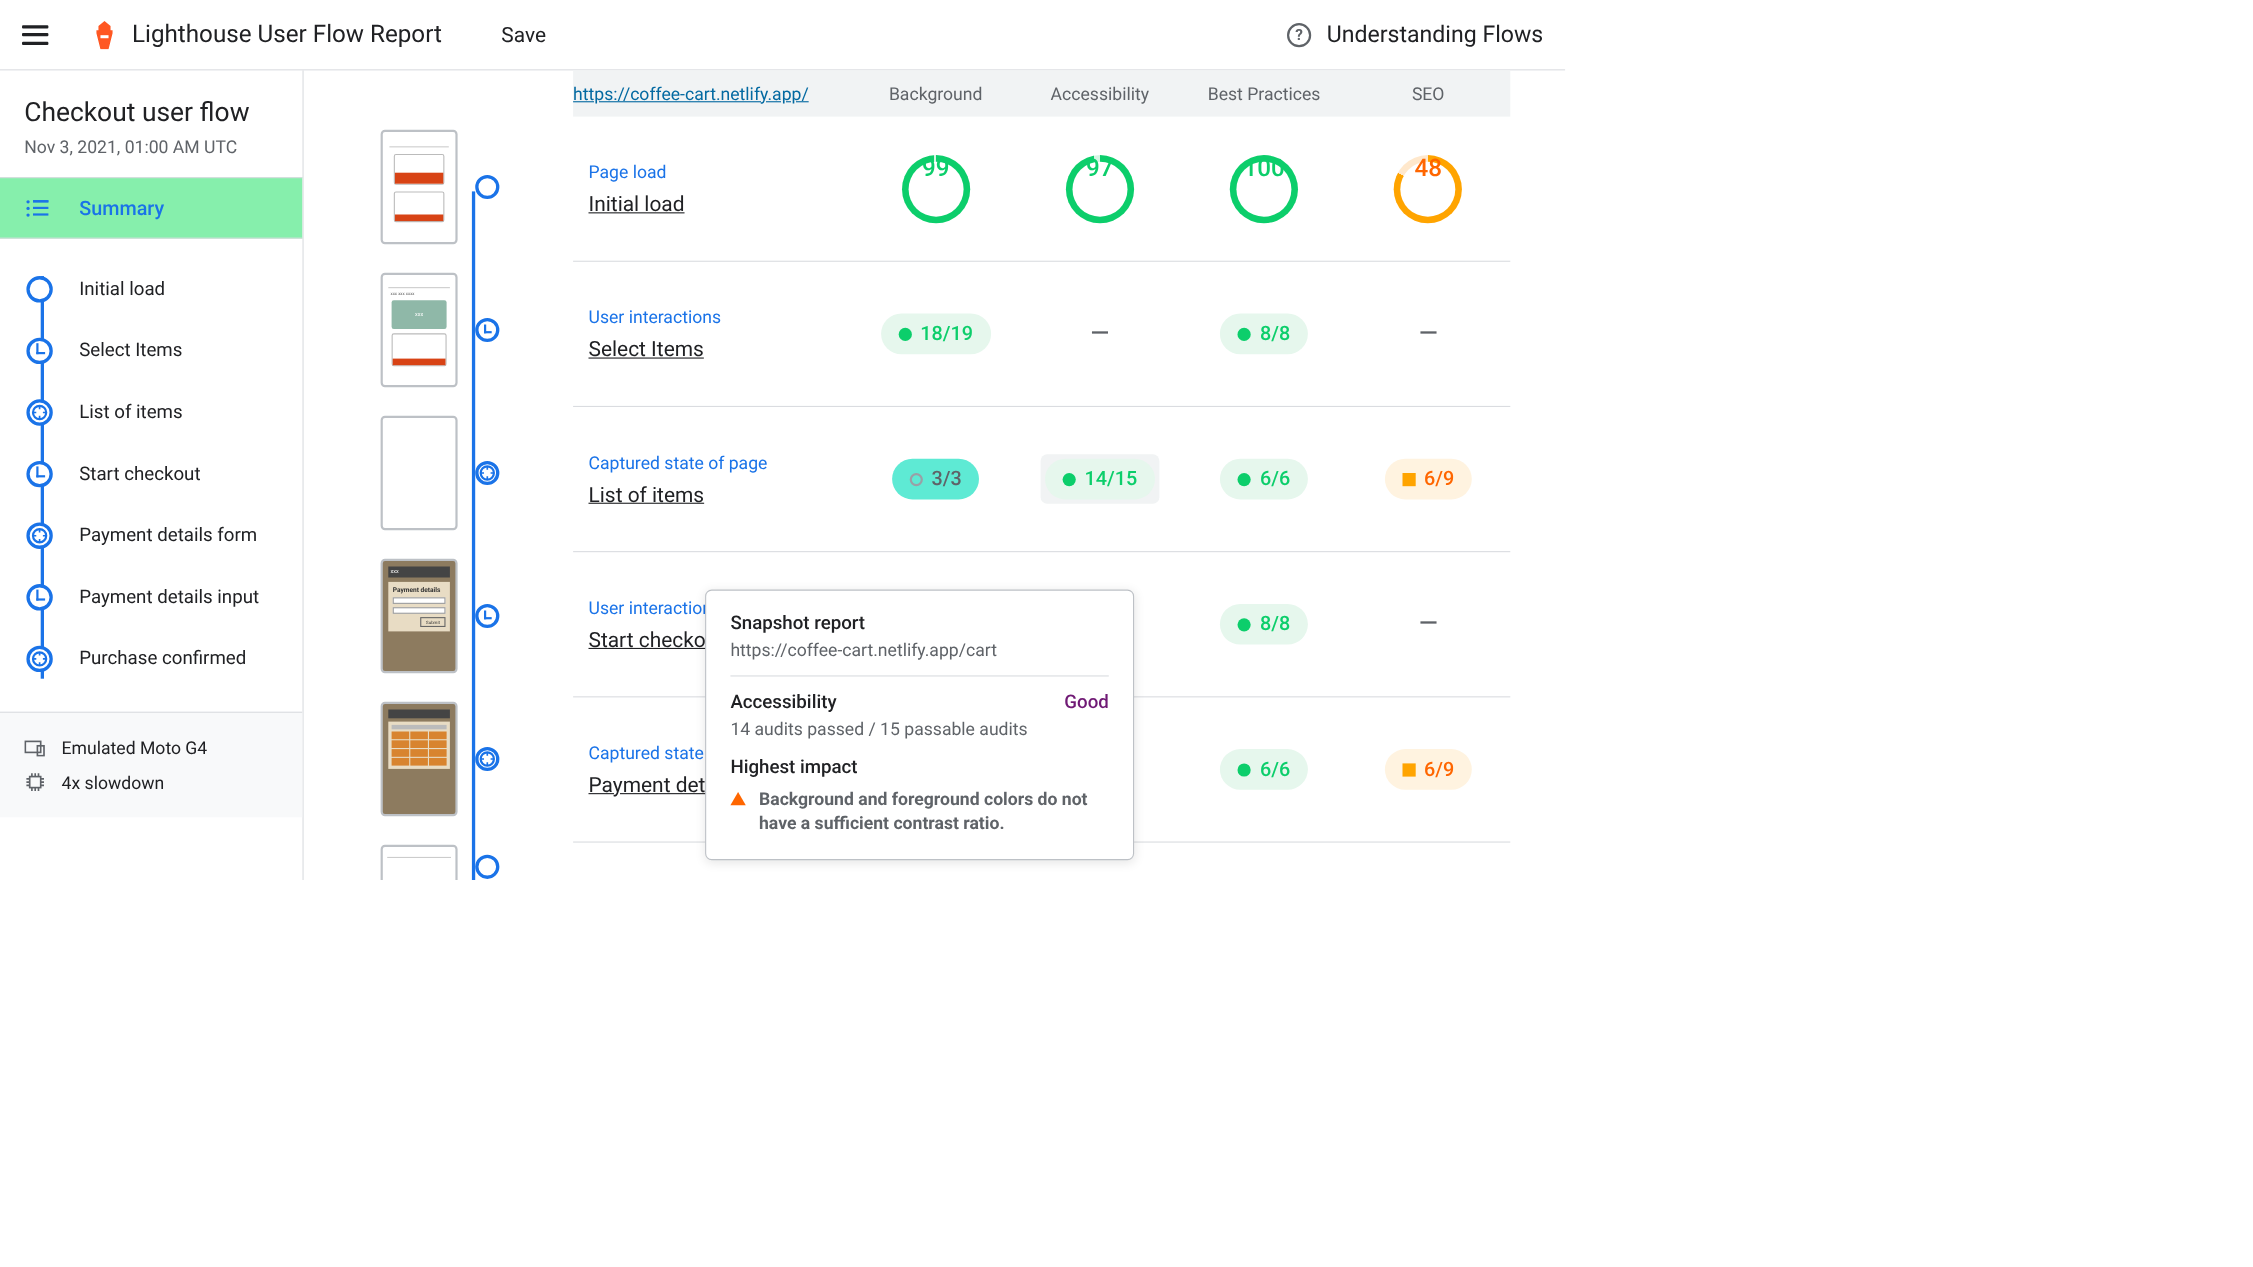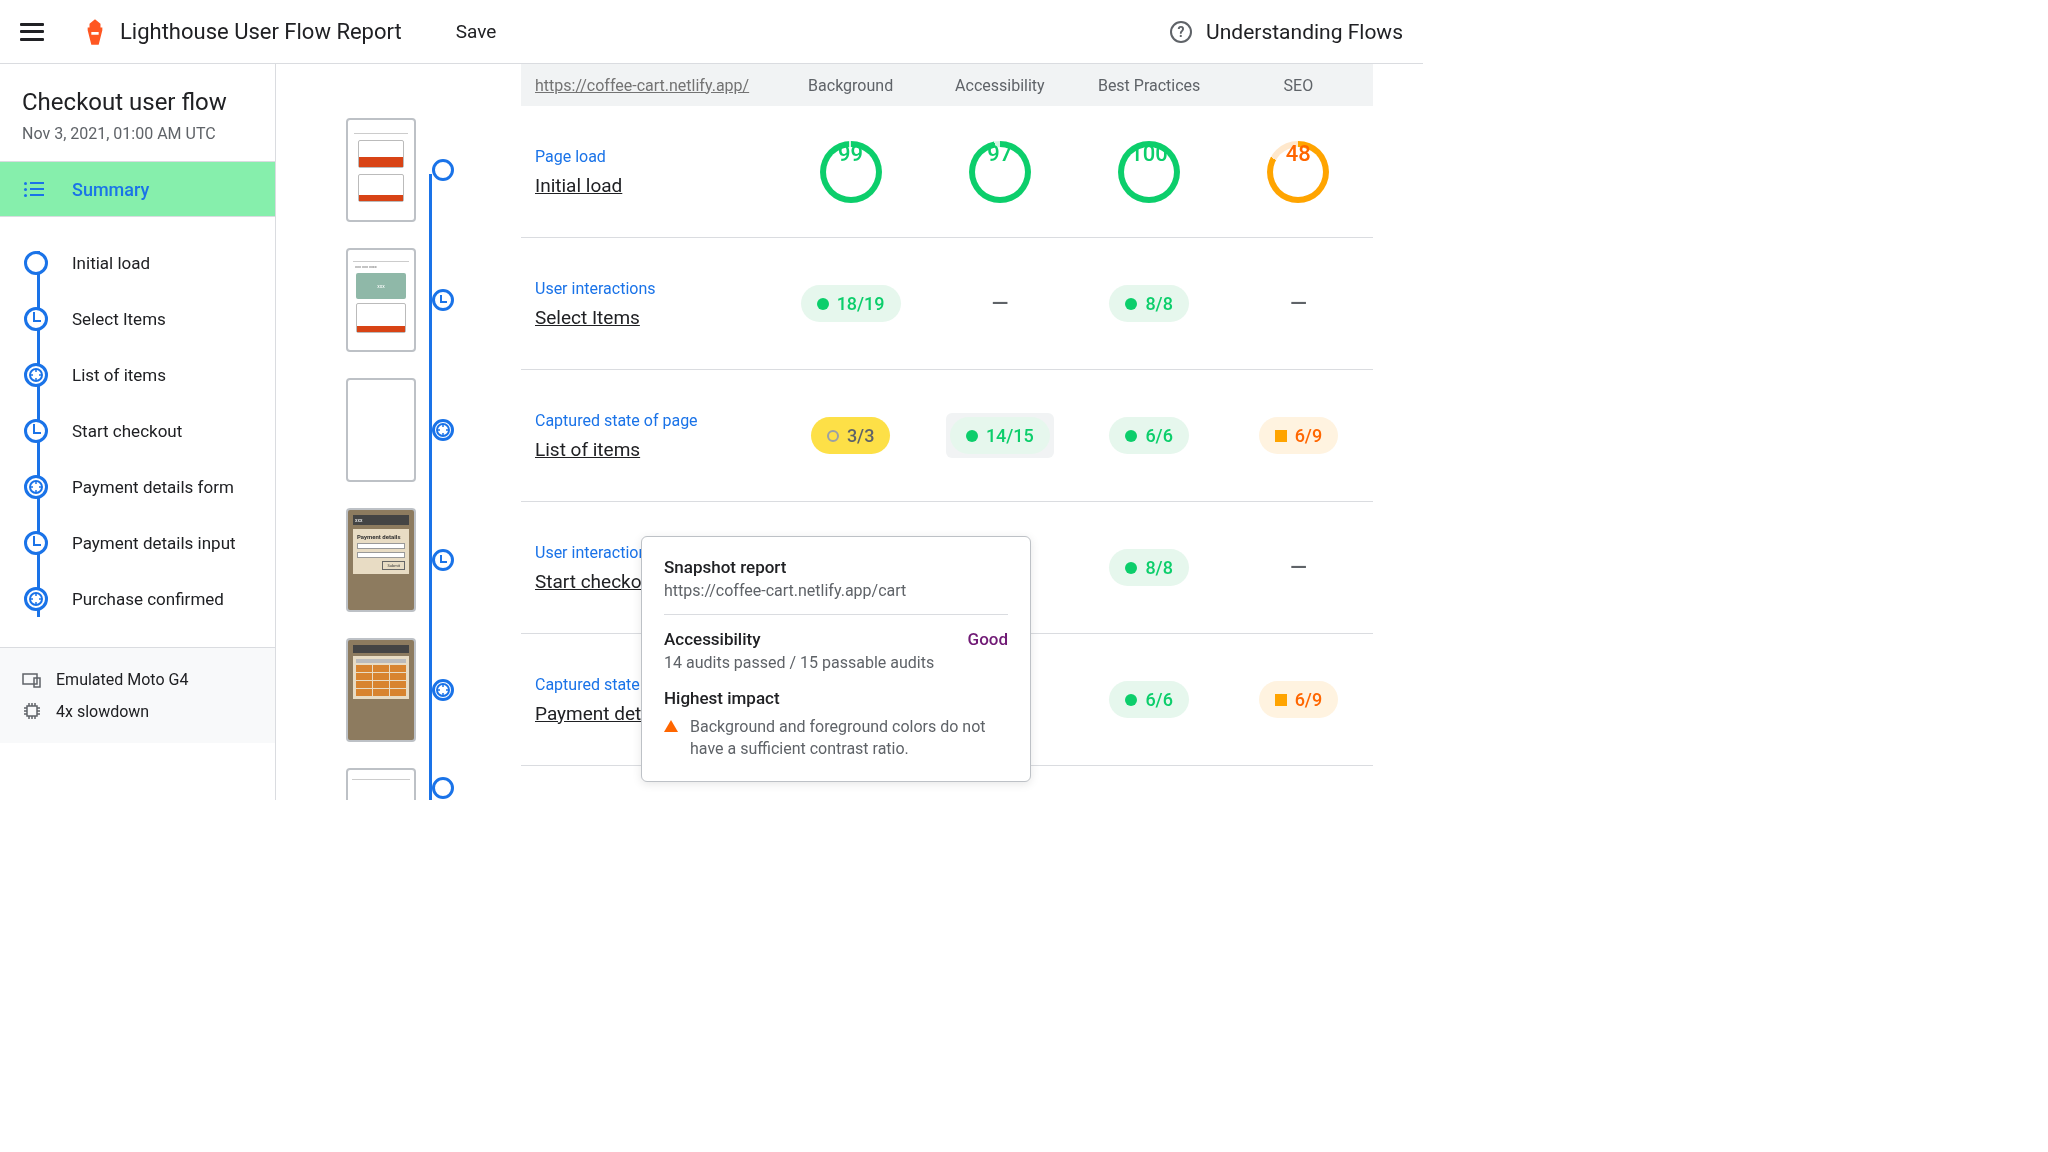--- a/index.html
+++ b/index.html
@@ -42,54 +42,54 @@
 .timeline-col { width: 245px; padding-top: 54px; position: relative; }
 .tl-line { position: absolute; left: 153px; top: 110px; bottom: 0; width: 3px; background: #1a73e8; }
 .tl-row { display: flex; align-items: center; margin-bottom: 26px; gap: 16px; padding-left: 70px; position: relative; }
 .thumb { width: 70px; height: 104px; border: 2px solid #bdc1c6; border-radius: 4px; background: #fff; position: relative; overflow: hidden; }
 .thumb.dark { background: #8d7b5f; }
 .tl-marker { width: 22px; height: 22px; border-radius: 50%; background: #fff; border: 3px solid #1a73e8; z-index: 1; display: flex; align-items: center; justify-content: center; }
 .tl-marker.clock::after { content: ''; width: 5px; height: 6px; border-left: 2px solid #1a73e8; border-bottom: 2px solid #1a73e8; position: relative; top: -1px; }
 
 .content-col { flex: 1; padding-right: 50px; position: relative; }
 .col-headers { display: flex; background: #f1f3f4; height: 42px; align-items: center; font-size: 16px; color: #5f6368; }
-.col-url { width: 255px; padding-left: 14px; text-decoration: underline; color: #737373; cursor: pointer; }
+.col-url { width: 255px; text-decoration: underline; color: #0369a1; cursor: pointer; }
 .col-h { flex: 1; text-align: center; }
 
 .flow-row { display: flex; align-items: center; border-bottom: 1px solid #dadce0; min-height: 132px; padding: 20px 0; }
 .row-label { width: 255px; padding-left: 14px; }
 .phase { color: #1a73e8; font-size: 16px; margin-bottom: 8px; }
 .row-title { font-size: 19px; text-decoration: underline; cursor: pointer; }
 .cell { flex: 1; display: flex; justify-content: center; }
 
 .gauge { width: 62px; height: 62px; border-radius: 50%; display: flex; align-items: flex-start; justify-content: center; font-size: 22px; font-weight: 500; position: relative; }
 .gauge-green { color: #0cce6b; background: conic-gradient(#0cce6b var(--p), #d4f5e3 0); }
 .gauge-orange { color: #ff6600; background: conic-gradient(#ffa400 var(--p), #ffe8cc 0); }
 .gauge::before { content: ''; position: absolute; inset: 6px; background: #fff; border-radius: 50%; }
 .gauge span { position: relative; z-index: 1; }
 
 .pill { padding: 8px 16px; border-radius: 20px; font-size: 18px; font-weight: 500; display: flex; align-items: center; gap: 8px; }
 .pill-green { background: #e6f7ed; color: #0cce6b; }
 .pill-orange { background: #fff3e0; color: #ff6600; }
-.pill-gray { background: #fde047; color: #5f6368; }
+.pill-gray { background: #5eead4; color: #5f6368; }
 .dot { width: 12px; height: 12px; border-radius: 50%; }
 .dot-green { background: #0cce6b; }
 .dot-gray { border: 2px solid #9aa0a6; background: none; }
 .sq-orange { width: 12px; height: 12px; background: #ffa400; }
 .dash { font-size: 22px; font-weight: 500; color: #5f6368; }
 
 .highlight-cell { background: #f1f3f4; border-radius: 6px; padding: 4px; }
 
 .tooltip { position: absolute; top: 472px; left: 120px; width: 390px; background: #fff; border: 1px solid #bdc1c6; border-radius: 6px; padding: 20px 22px; box-shadow: 0 2px 10px rgba(0,0,0,0.1); z-index: 10; }
 .tt-head { font-weight: 500; font-size: 17px; }
 .tt-url { color: #5f6368; font-size: 16px; margin-top: 4px; padding-bottom: 14px; border-bottom: 1px solid #dadce0; margin-bottom: 14px; }
 .tt-row { display: flex; justify-content: space-between; font-size: 17px; font-weight: 500; }
 .tt-good { color: #701a75; }
 .tt-sub { color: #5f6368; font-size: 16px; margin-top: 4px; margin-bottom: 16px; }
-.tt-impact-row { display: flex; gap: 12px; align-items: flex-start; }
+.tt-impact-row { display: flex; gap: 12px; align-items: flex-start; font-weight: bold; }
 .tri { width: 0; height: 0; border-left: 7px solid transparent; border-right: 7px solid transparent; border-bottom: 12px solid #ff6600; margin-top: 4px; flex-shrink: 0; }
 .tt-impact-text { color: #5f6368; font-size: 16px; line-height: 1.4; }
 </style>
 </head>
 <body>
 
 <div class="topbar">
   <div class="hamburger">
       <span></span>
       <span></span>

